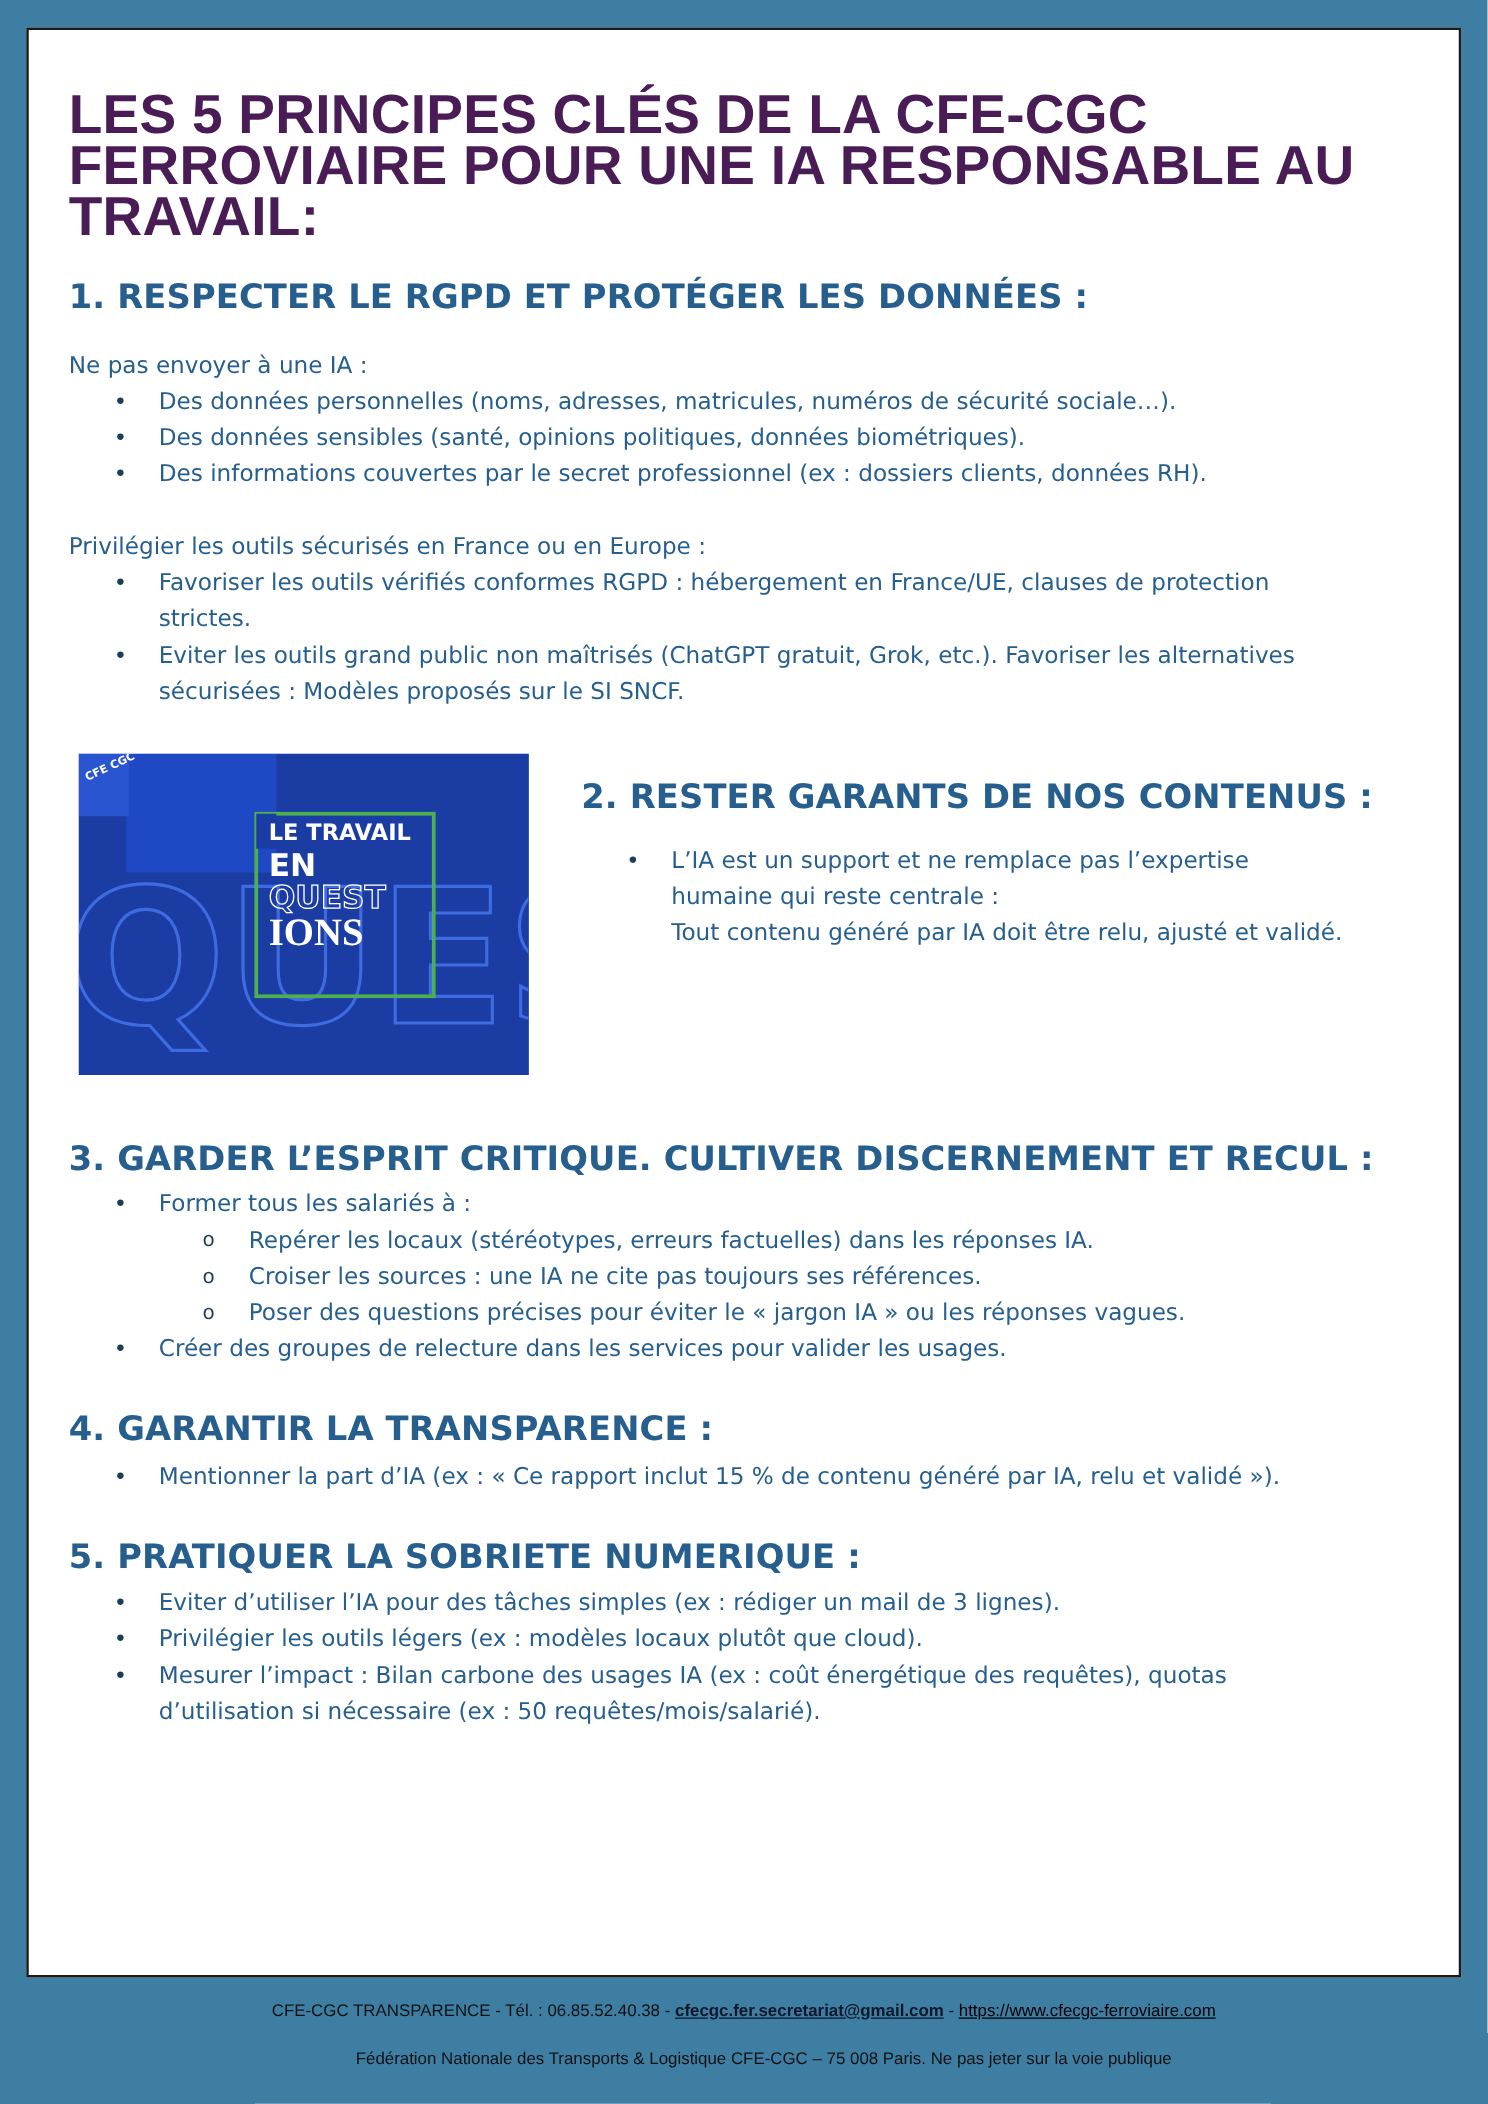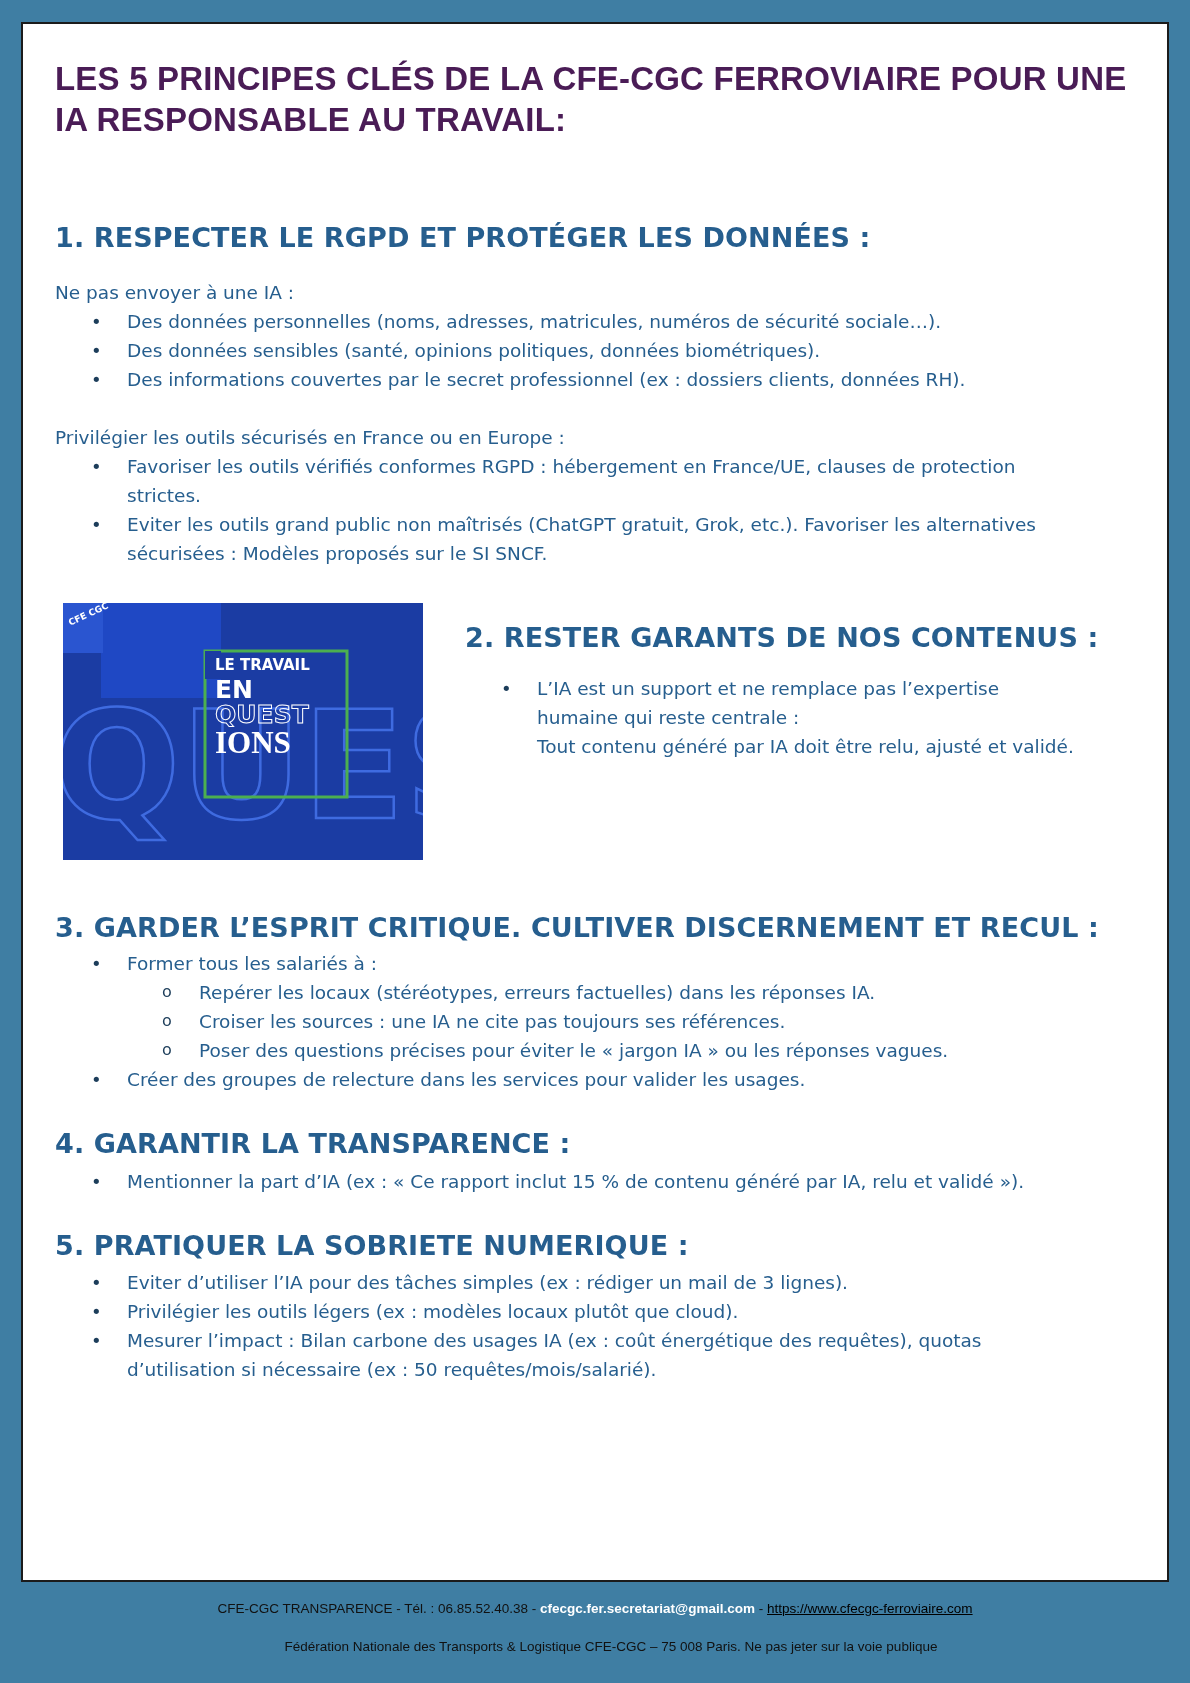--- a/index.html
+++ b/index.html
@@ -12,26 +12,26 @@
   }
   .page {
     position: absolute;
     left: 21px; top: 22px;
     width: 1148px; height: 1560px;
     background: #ffffff;
     border: 2px solid #1b1b1b;
   }
   .main-title {
     position: absolute;
-    left: 32px; top: 34px;
+    left: 32px; top: 47px;
     width: 1090px;
     color: #4a1c56;
     font-family: "Liberation Sans", sans-serif;
     font-weight: bold;
-    font-size: 33px;
+    font-size: 44px;
     line-height: 41px;
     letter-spacing: 0.2px;
   }
   .sec-title {
     position: absolute;
     color: #265e8e;
     font-family: "DejaVu Sans", sans-serif;
     font-weight: bold;
     font-size: 27px;
     letter-spacing: 0.1px;
@@ -79,21 +79,21 @@
   }
   .footer-line {
     position: absolute;
     left: 0; width: 1190px;
     text-align: center;
     color: #111;
     font-family: "Liberation Sans", sans-serif;
     font-size: 13.5px;
   }
   .footer-line a { color: #4a1c56; }
-  .footer-line .mail { font-weight: bold; color: #ffffff; }
+  .footer-line .mail { font-weight: bold; text-decoration: underline; color: #0f172a; }
   .footer-line .url { color: #000000; text-decoration: underline; }
 </style>
 </head>
 <body>
 
 <div class="page">
 
   <h1 class="main-title">LES 5 PRINCIPES CLÉS DE LA CFE-CGC FERROVIAIRE POUR UNE IA RESPONSABLE AU TRAVAIL:</h1>
 
   <h2 class="sec-title" style="left:32px; top:198px;">1. RESPECTER LE RGPD ET PROTÉGER LES DONNÉES :</h2>
@@ -117,21 +117,21 @@
     <svg width="360" height="257" viewBox="0 0 360 257" style="position:absolute;left:0;top:0;">
       <rect x="0" y="0" width="360" height="257" fill="#1b3ca3"></rect>
       <rect x="38" y="0" width="120" height="95" fill="#1f48c4"></rect>
       <rect x="0" y="0" width="40" height="50" fill="#2a55d0"></rect>
       <text x="-10" y="215" font-family="DejaVu Sans, sans-serif" font-weight="bold" font-size="150" fill="none" stroke="#3f6be0" stroke-width="2.5">QUES</text>
       <rect x="142" y="48" width="142" height="146" fill="none" stroke="#4caf50" stroke-width="3"></rect>
       <rect x="142" y="48" width="16" height="28" fill="#1b3ca3"></rect>
     </svg>
     <div style="position:absolute;left:4px;top:6px;color:#fff;font-size:9px;font-weight:bold;transform:rotate(-25deg);font-family:'DejaVu Sans',sans-serif;">CFE CGC</div>
     <div class="hero-label">
-      <div style="font-size:15px; margin-bottom:4px;">LE TRAVAIL</div>
+      <div style="font-size:18px; margin-bottom:4px;">LE TRAVAIL</div>
       <div style="font-size:25px;">EN</div>
       <div style="font-size:25px; color:transparent; -webkit-text-stroke:1px #ffffff;">QUEST</div>
       <div style="font-size:31px;font-family:Liberation Serif, serif;">IONS</div>
     </div>
   </div>
 
   <h2 class="sec-title" style="left:442px; top:598px;">2. RESTER GARANTS DE NOS CONTENUS :</h2>
   <div class="txt" style="left:442px; top:650px; width:660px;">
     <ul class="bul">
       <li style="padding-right:40px;"><b>L’IA est un support et ne remplace pas l’expertise humaine qui reste centrale</b><span> :</span><br><span>Tout contenu généré par IA doit être relu, ajusté et validé.</span></li>

